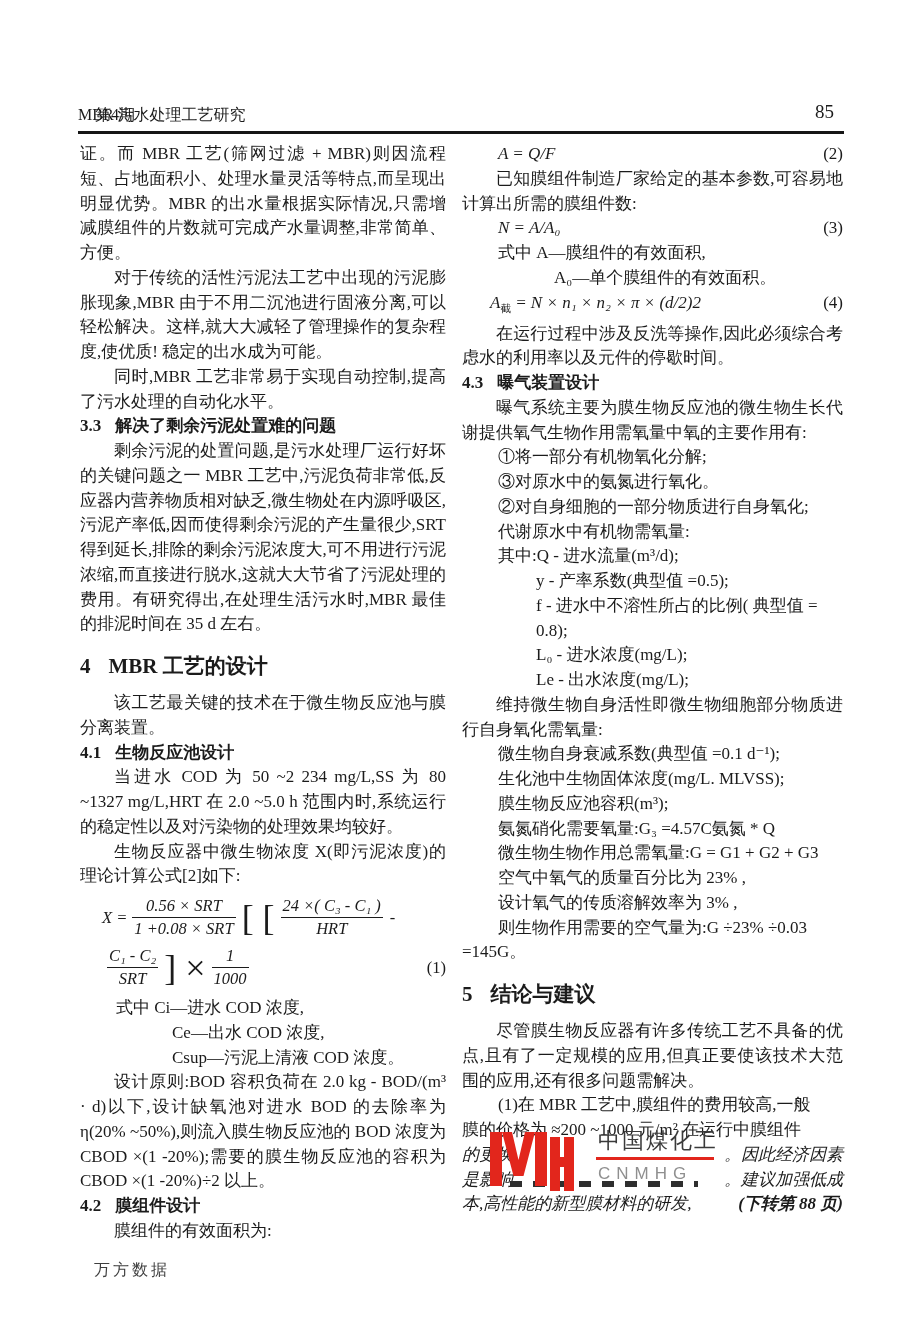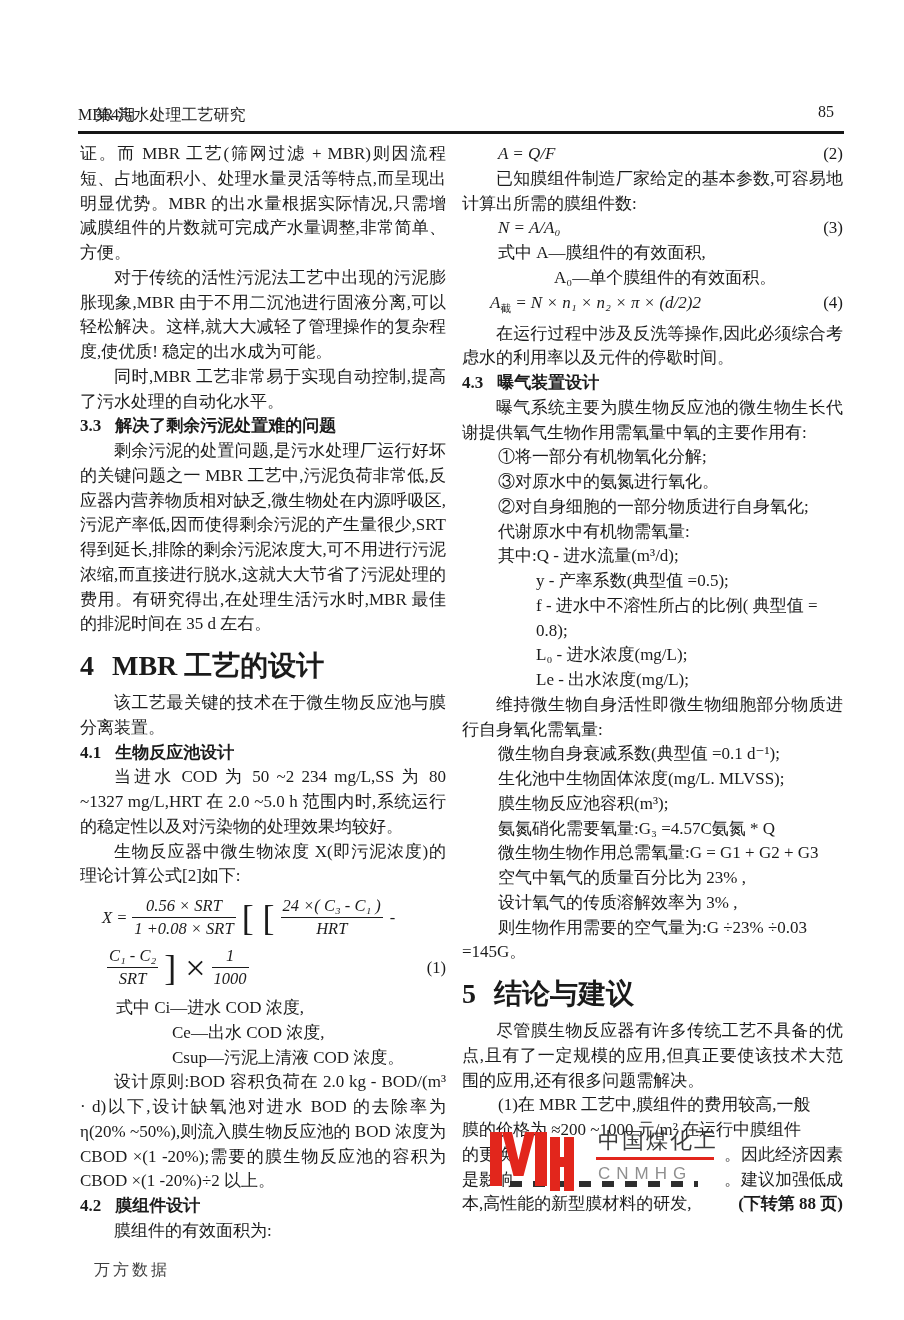--- a/index.html
+++ b/index.html
@@ -6,31 +6,31 @@
   .page{
     position:relative;width:904px;height:1320px;margin:0 auto;
     background:#ffffff;color:#1b1b1b;overflow:hidden;
     font-family:"Liberation Serif","DejaVu Serif",serif;
     font-size:17px;line-height:24.75px;
   }
   
   .hdr{position:absolute;top:103px;left:78px;width:766px;height:28px;}
   .hdr-issue{position:absolute;left:17px;top:0;font-size:16px;}
   .hdr-title{position:absolute;left:0;right:0;top:0;text-align:left;font-size:16px;}
-  .hdr-page{position:absolute;right:10px;top:-3px;font-size:16px;}
+  .hdr-page{position:absolute;right:10px;top:-3px;font-size:19px;}
   .hdr-rule{position:absolute;top:131px;left:78px;width:766px;height:3px;background:#161616;}
   
   .col{position:absolute;top:142px;text-align:justify;}
   .col-left{left:80px;width:366px;}
   .col-right{left:462px;width:381px;}
   .para{margin:0;}
   .indent{text-indent:2em;}
   .subhead{font-weight:bold;margin:0;text-align:left;}
   .subhead .h-num{margin-right:14px;}
-  .section-head{font-weight:bold;font-size:28px;line-height:28px;margin:15px 0 11px 0;text-align:left;}
+  .section-head{font-weight:bold;font-size:21px;line-height:28px;margin:15px 0 11px 0;text-align:left;}
   .section-head .h-num{margin-right:18px;}
   
   .fline{display:flex;align-items:baseline;padding-left:36px;}
   .fexpr{font-style:italic;}
   .fexpr sub{font-style:normal;font-size:10.5px;}
   .ftag{margin-left:auto;font-style:normal;}
   .formula-block{margin:4px 0;}
   .frow{display:flex;align-items:center;padding-left:22px;margin:7px 0;
         font-style:italic;font-size:16.5px;line-height:20px;}
   .frac{display:inline-flex;flex-direction:column;text-align:center;margin:0 5px;}
@@ -39,21 +39,21 @@
   .fbracket{font-size:36px;font-style:normal;line-height:1;margin:0 1px;font-weight:400;}
   .fminus{margin-left:2px;}
   
   .line-i2{padding-left:36px;text-align:left;}
   .line-i4{padding-left:74px;text-align:left;}
   .line-i0{padding-left:0;text-align:left;}
   .note-first{padding-left:36px;text-align:left;}
   .note-cont{padding-left:92px;text-align:left;}
   
   .concl{position:relative;}
-  .concl-line{display:flex;justify-content:space-between;text-align:center;}
+  .concl-line{display:flex;justify-content:space-between;text-align:center;font-style:italic;}
   .concl-bold{font-weight:bold;}
   .dash-remnant{position:absolute;left:48px;top:88px;width:188px;height:6px;z-index:1;
     background:repeating-linear-gradient(90deg,#2e2e2e 0 12px,transparent 12px 23px);}
   .watermark{position:absolute;left:28px;top:33px;width:276px;height:72px;z-index:2;
     font-family:"Liberation Sans","DejaVu Sans",sans-serif;}
   .wm-logo{position:absolute;left:0;top:5px;}
   .wm-title{position:absolute;left:108px;top:3px;font-size:22px;color:#3a3a3a;letter-spacing:2px;white-space:nowrap;}
   .wm-underline{position:absolute;left:106px;top:31px;width:118px;height:3px;}
   .wm-sub{position:absolute;left:108px;top:36px;font-size:17px;color:#8f8f8f;letter-spacing:6px;white-space:nowrap;}
   

